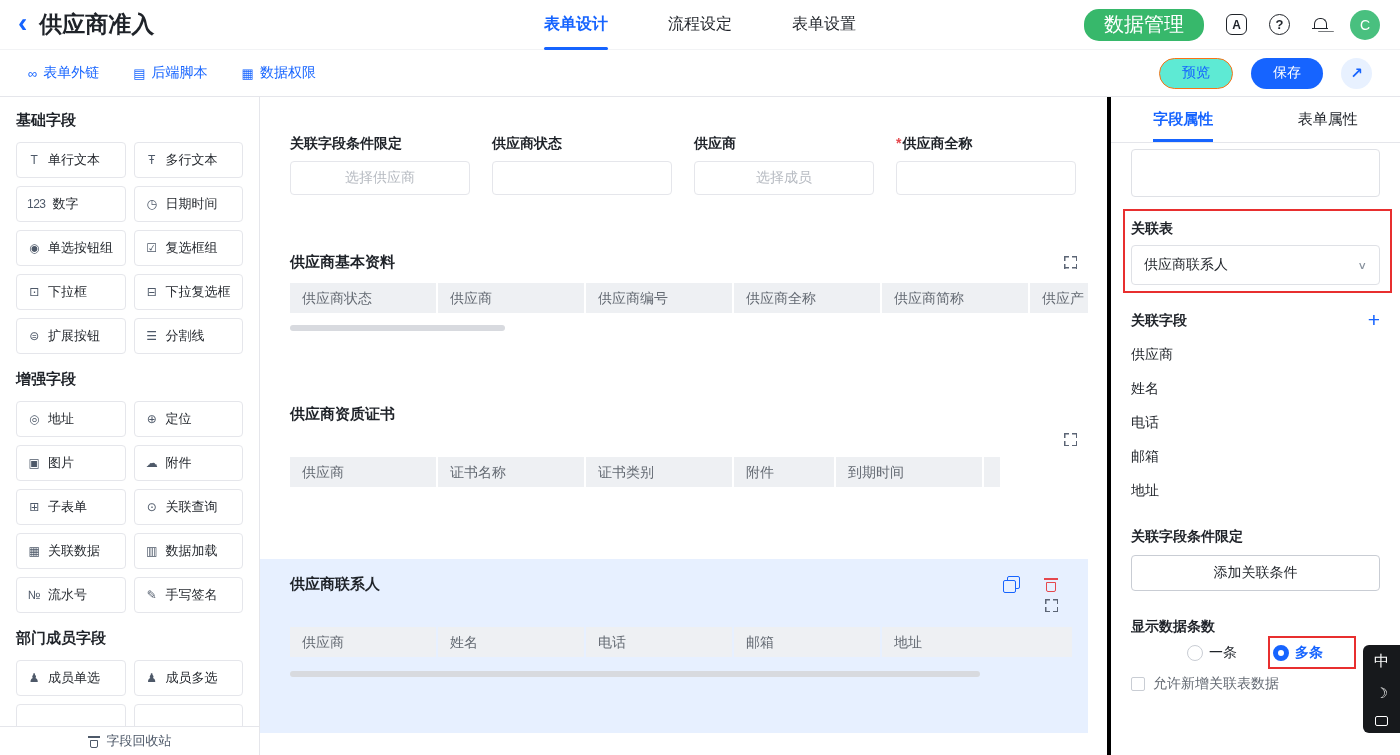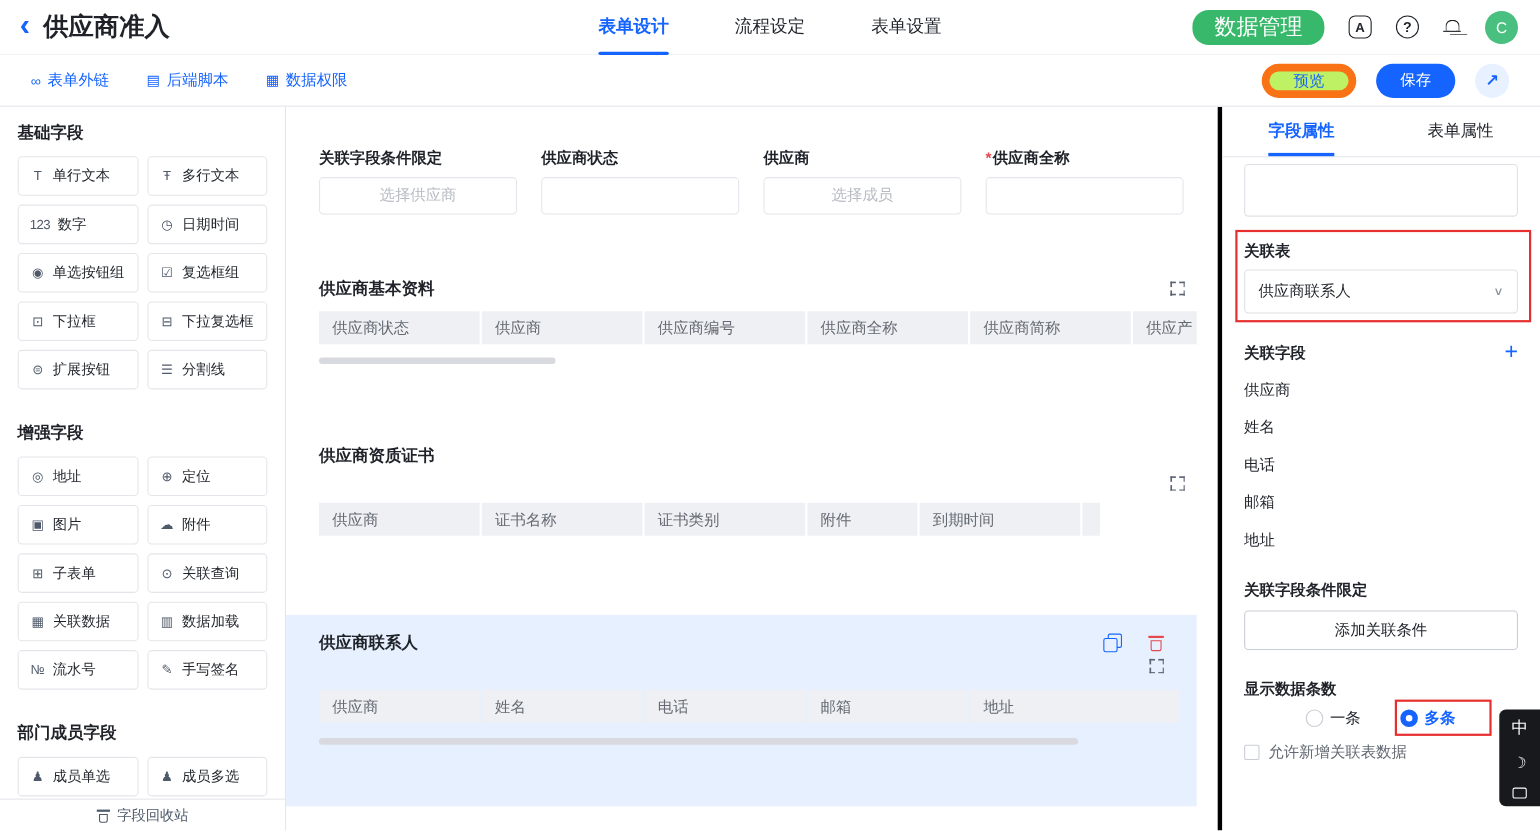--- a/index.html
+++ b/index.html
@@ -38,31 +38,31 @@
   .avatar { width:30px; height:30px; border-radius:50%; background:#49c07f; color:#fff;
             display:flex; align-items:center; justify-content:center; font-size:14px; cursor:pointer; }
 
   
   .toolbar { position:absolute; top:50px; left:0; right:0; height:47px; background:#fff;
              border-bottom:1px solid #e5e6eb; display:flex; align-items:center; z-index:5; }
   .tlinks { display:flex; gap:34px; padding-left:28px; }
   .tlink { color:#1664ff; font-size:14px; display:flex; align-items:center; gap:6px; cursor:pointer; }
   .tlink .ic { font-size:13px; }
   .tbtns { margin-left:auto; display:flex; align-items:center; gap:18px; padding-right:28px; }
-  .btn-outline { border:7px solid #f97316; color:#1664ff; background:#bef264; height:31px; padding:0 22px;
+  .btn-outline { border:1px solid #f97316; color:#1664ff; background:#5eead4; height:31px; padding:0 22px;
                  border-radius:16px; font-size:14px; }
   .btn-primary { background:#1664ff; color:#fff; height:31px; padding:0 22px; border-radius:16px; font-size:14px; }
   .btn-circle { width:31px; height:31px; border-radius:50%; background:#e8f1ff; color:#1664ff;
                 font-size:15px; font-weight:bold; display:flex; align-items:center; justify-content:center; }
 
   
   .sidebar { position:absolute; top:97px; left:0; bottom:0; width:260px; background:#fff;
              border-right:1px solid #e5e6eb; z-index:4; }
   .sb-scroll { position:absolute; top:0; left:0; right:0; bottom:29px; overflow:hidden; padding:0 16px; }
-  .sec-title { font-size:15px; font-weight:bold; margin-top:30px; }
+  .sec-title { font-size:15px; font-weight:bold; margin-top:16px; }
   .sec-title.first { margin-top:14px; }
   .fgrid { display:grid; grid-template-columns:1fr 1fr; gap:8px; margin-top:12px; }
   .fbtn { height:36px; border:1px solid #e5e6eb; border-radius:4px; background:#fff; display:flex;
           align-items:center; gap:7px; padding-left:10px; font-size:13px; cursor:pointer;
           white-space:nowrap; overflow:hidden; }
   .fbtn .ic { color:#4e5969; font-size:12px; min-width:14px; text-align:center; letter-spacing:-0.5px; flex:none; }
   .recycle { position:absolute; bottom:0; left:0; right:0; height:29px; background:#fff;
              border-top:1px solid #e5e6eb; display:flex; align-items:center; justify-content:center;
              gap:7px; font-size:13px; color:#4e5969; cursor:pointer; }
 

